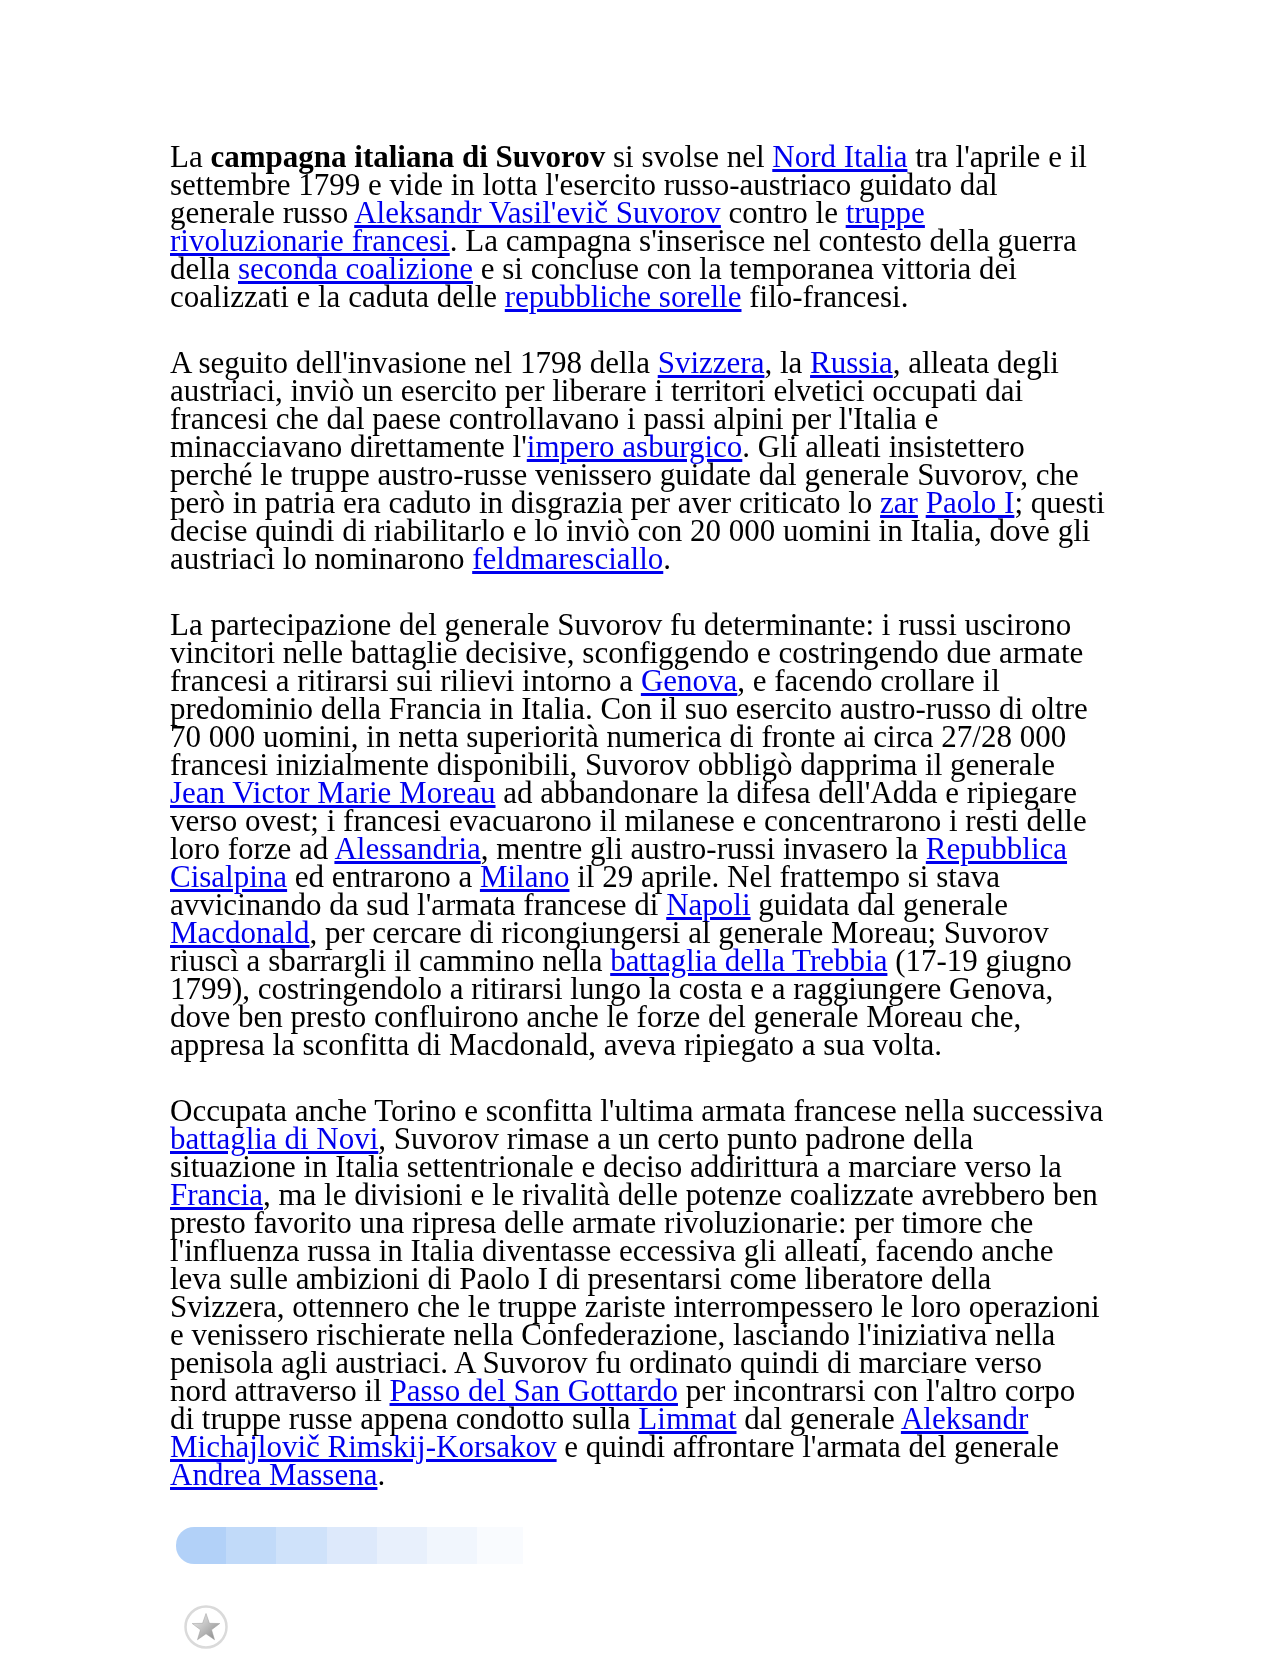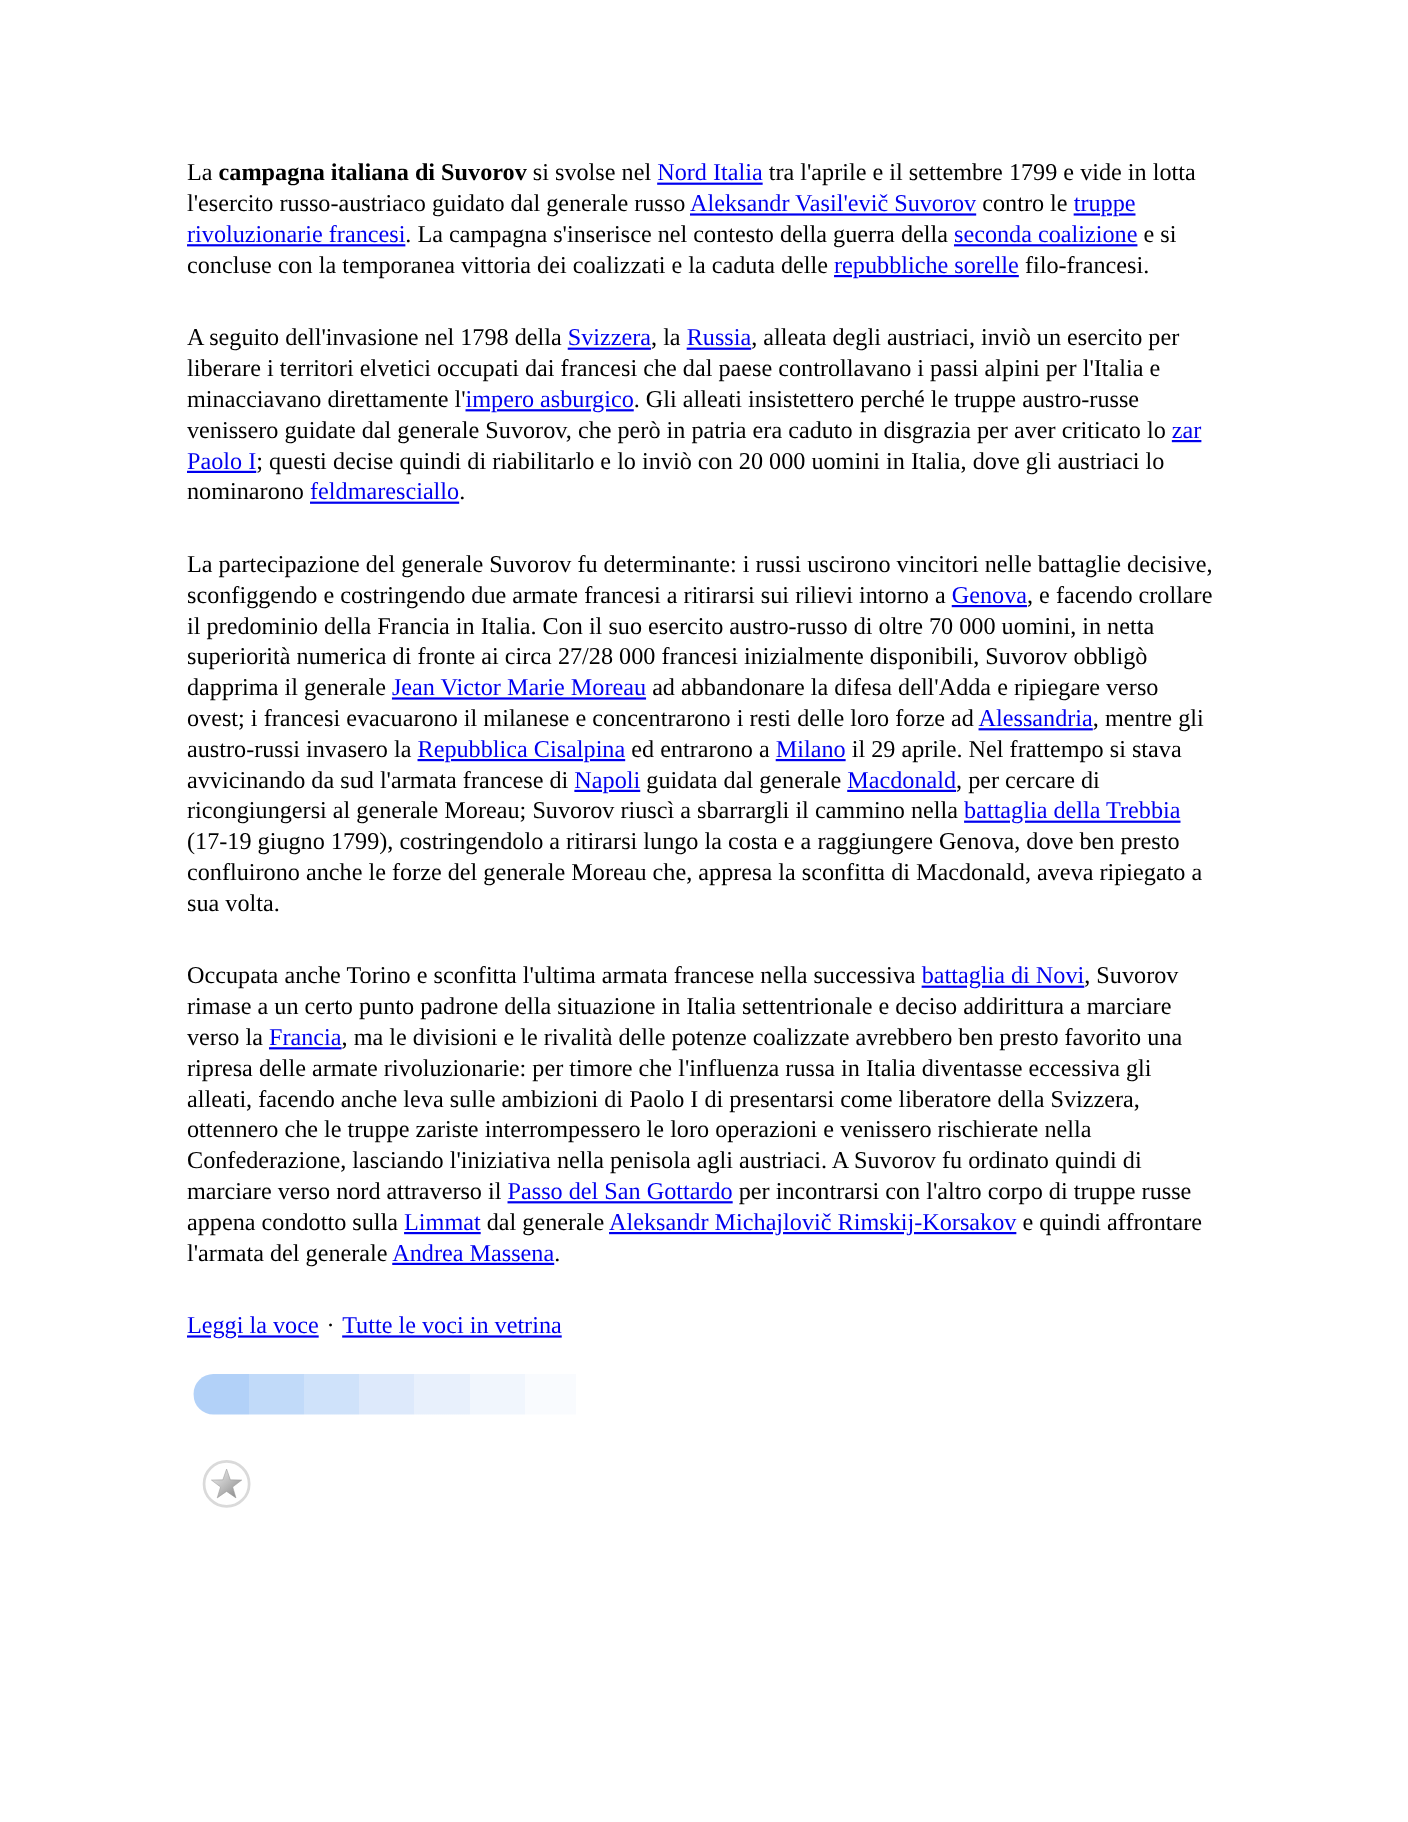--- a/index.html
+++ b/index.html
@@ -13,21 +13,21 @@
     position: relative;
     font-family: "Liberation Serif", serif;
     color: #000000;
     overflow: hidden;
   }
   .content {
     position: absolute;
     left: 170px;
     top: 143px;
     width: 935px;
-    font-size: 22px;
+    font-size: 31px;
     line-height: 28px;
   }
   p.article-paragraph {
     margin: 0 0 38px 0;
     padding: 0;
   }
   p.article-paragraph b {
     font-weight: bold;
   }
   a.wiki-link, a.footer-link {
@@ -69,23 +69,20 @@
 
 <div class="content">
 
   <div>
       <p class="article-paragraph"><span>La </span><b>campagna italiana di Suvorov</b><span> si svolse nel </span><a href="#" class="wiki-link">Nord Italia</a><span> tra l'aprile e il settembre 1799 e vide in lotta l'esercito russo-austriaco guidato dal generale russo </span><a href="#" class="wiki-link">Aleksandr Vasil'evič Suvorov</a><span> contro le </span><a href="#" class="wiki-link">truppe rivoluzionarie francesi</a><span>. La campagna s'inserisce nel contesto della guerra della </span><a href="#" class="wiki-link">seconda coalizione</a><span> e si concluse con la temporanea vittoria dei coalizzati e la caduta delle </span><a href="#" class="wiki-link">repubbliche sorelle</a><span> filo-francesi.</span></p>
       <p class="article-paragraph"><span>A seguito dell'invasione nel 1798 della </span><a href="#" class="wiki-link">Svizzera</a><span>, la </span><a href="#" class="wiki-link">Russia</a><span>, alleata degli austriaci, inviò un esercito per liberare i territori elvetici occupati dai francesi che dal paese controllavano i passi alpini per l'Italia e minacciavano direttamente l'</span><a href="#" class="wiki-link">impero asburgico</a><span>. Gli alleati insistettero perché le truppe austro-russe venissero guidate dal generale Suvorov, che però in patria era caduto in disgrazia per aver criticato lo </span><a href="#" class="wiki-link">zar</a><span> </span><a href="#" class="wiki-link">Paolo I</a><span>; questi decise quindi di riabilitarlo e lo inviò con 20 000 uomini in Italia, dove gli austriaci lo nominarono </span><a href="#" class="wiki-link">feldmaresciallo</a><span>.</span></p>
       <p class="article-paragraph"><span>La partecipazione del generale Suvorov fu determinante: i russi uscirono vincitori nelle battaglie decisive, sconfiggendo e costringendo due armate francesi a ritirarsi sui rilievi intorno a </span><a href="#" class="wiki-link">Genova</a><span>, e facendo crollare il predominio della Francia in Italia. Con il suo esercito austro-russo di oltre 70 000 uomini, in netta superiorità numerica di fronte ai circa 27/28 000 francesi inizialmente disponibili, Suvorov obbligò dapprima il generale </span><a href="#" class="wiki-link">Jean Victor Marie Moreau</a><span> ad abbandonare la difesa dell'Adda e ripiegare verso ovest; i francesi evacuarono il milanese e concentrarono i resti delle loro forze ad </span><a href="#" class="wiki-link">Alessandria</a><span>, mentre gli austro-russi invasero la </span><a href="#" class="wiki-link">Repubblica Cisalpina</a><span> ed entrarono a </span><a href="#" class="wiki-link">Milano</a><span> il 29 aprile. Nel frattempo si stava avvicinando da sud l'armata francese di </span><a href="#" class="wiki-link">Napoli</a><span> guidata dal generale </span><a href="#" class="wiki-link">Macdonald</a><span>, per cercare di ricongiungersi al generale Moreau; Suvorov riuscì a sbarrargli il cammino nella </span><a href="#" class="wiki-link">battaglia della Trebbia</a><span> (17-19 giugno 1799), costringendolo a ritirarsi lungo la costa e a raggiungere Genova, dove ben presto confluirono anche le forze del generale Moreau che, appresa la sconfitta di Macdonald, aveva ripiegato a sua volta.</span></p>
       <p class="article-paragraph"><span>Occupata anche Torino e sconfitta l'ultima armata francese nella successiva </span><a href="#" class="wiki-link">battaglia di Novi</a><span>, Suvorov rimase a un certo punto padrone della situazione in Italia settentrionale e deciso addirittura a marciare verso la </span><a href="#" class="wiki-link">Francia</a><span>, ma le divisioni e le rivalità delle potenze coalizzate avrebbero ben presto favorito una ripresa delle armate rivoluzionarie: per timore che l'influenza russa in Italia diventasse eccessiva gli alleati, facendo anche leva sulle ambizioni di Paolo I di presentarsi come liberatore della Svizzera, ottennero che le truppe zariste interrompessero le loro operazioni e venissero rischierate nella Confederazione, lasciando l'iniziativa nella penisola agli austriaci. A Suvorov fu ordinato quindi di marciare verso nord attraverso il </span><a href="#" class="wiki-link">Passo del San Gottardo</a><span> per incontrarsi con l'altro corpo di truppe russe appena condotto sulla </span><a href="#" class="wiki-link">Limmat</a><span> dal generale </span><a href="#" class="wiki-link">Aleksandr Michajlovič Rimskij-Korsakov</a><span> e quindi affrontare l'armata del generale </span><a href="#" class="wiki-link">Andrea Massena</a><span>.</span></p>
     </div>
 
-  <p class="footer-row">
-    <a href="#" class="footer-link">Leggi la voce</a><span class="footer-sep">·</span><a href="#" class="footer-link">Tutte le voci in vetrina</a>
-  </p>
 
   <div class="gradient-bar"></div>
 
   <div class="star-wrap">
     <svg width="46" height="46" viewBox="0 0 46 46" xmlns="http://www.w3.org/2000/svg">
       <defs>
         <linearGradient id="starGrad" x1="0" y1="0" x2="1" y2="1">
           <stop offset="0%" stop-color="#f2f2f2"></stop>
           <stop offset="45%" stop-color="#c3c3c3"></stop>
           <stop offset="100%" stop-color="#848484"></stop>

